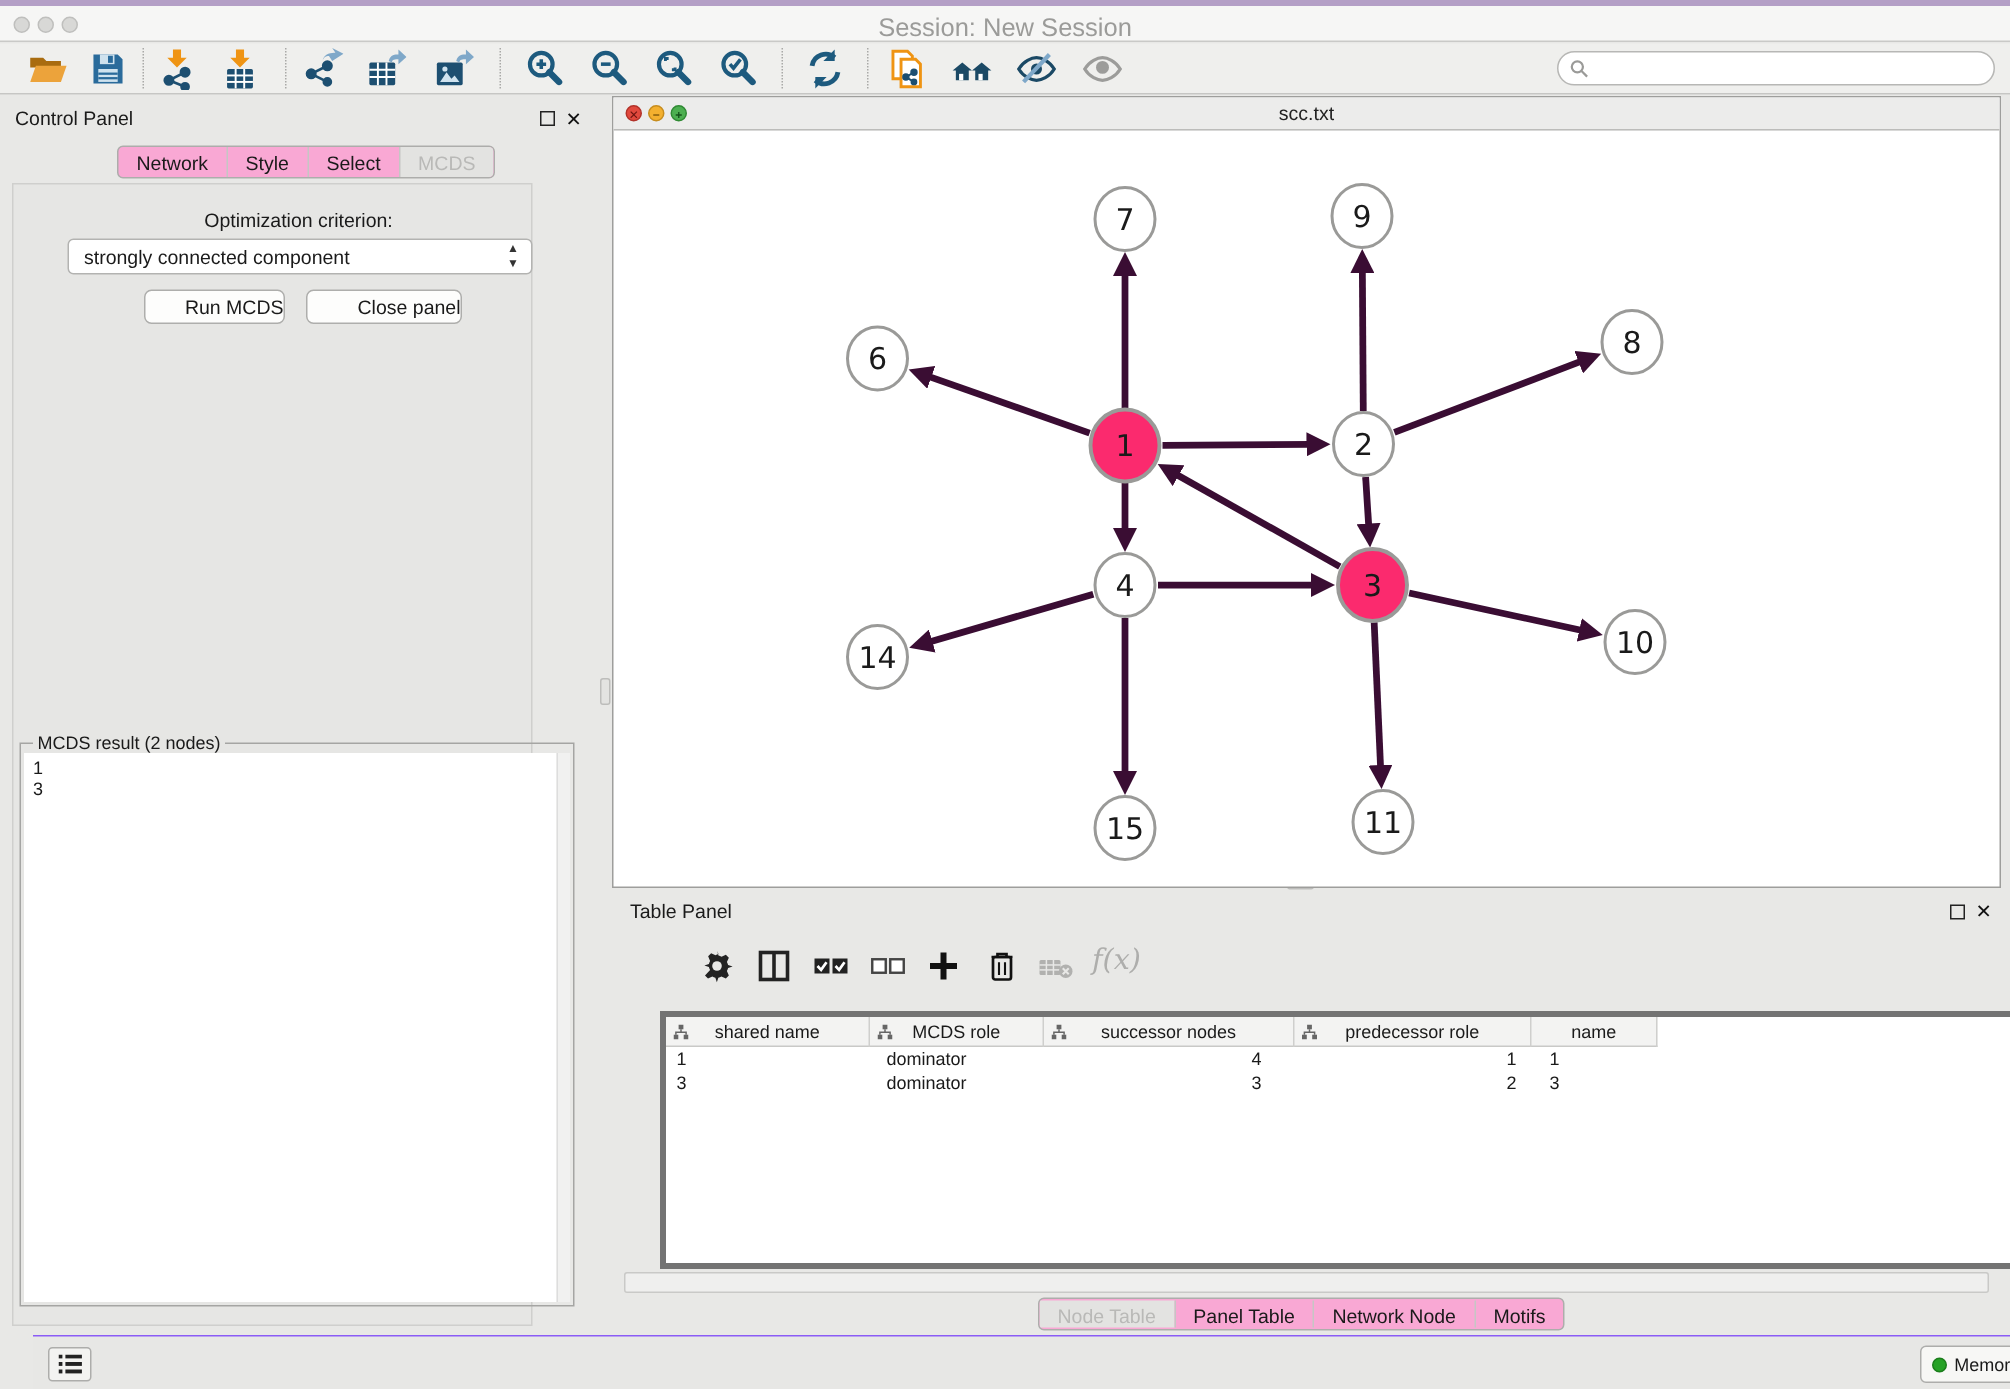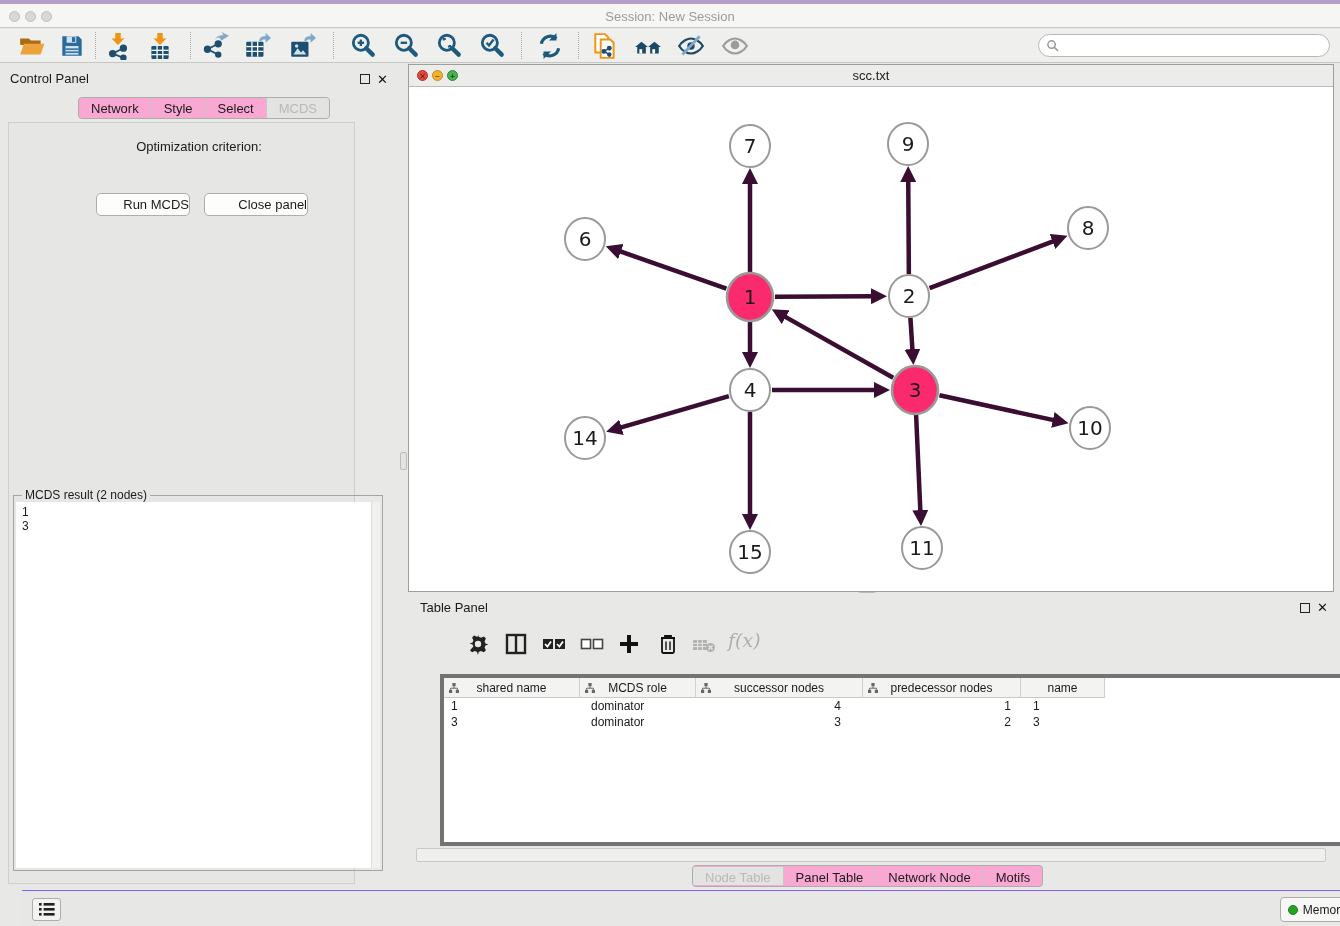--- a/index.html
+++ b/index.html
@@ -5,21 +5,21 @@
   html,body{margin:0;padding:0;background:#4a4a4a;}
   *{box-sizing:border-box;}
   #app{position:relative;width:1340px;height:926px;background:#e8e8e6;overflow:hidden;
        font-family:"Liberation Sans","DejaVu Sans",sans-serif;color:#1a1a1a;}
   
   .top-strip{position:absolute;left:0;top:0;width:1340px;height:4px;background:#b49fc6;}
   .titlebar{position:absolute;left:0;top:4px;width:1340px;height:24px;background:#f6f6f5;
             border-bottom:1px solid #c9c9c7;}
   .tl{position:absolute;top:7px;width:11px;height:11px;border-radius:50%;
       background:#d8d8d6;border:1px solid #bfbfbd;}
-  .win-title{position:absolute;left:0;right:0;top:5px;text-align:center;font-size:13px;color:#9b9b99;}
+  .win-title{position:absolute;left:0;right:0;top:5px;text-align:center;font-size:17px;color:#9b9b99;}
   
   .toolbar{position:absolute;left:0;top:29px;width:1340px;height:34px;background:#efefed;
            border-bottom:1px solid #c6c6c4;}
   .ticon{position:absolute;top:3px;width:28px;height:28px;cursor:default;}
   .tsep{position:absolute;top:3px;height:27px;width:0;border-left:1px dotted #a9a9a7;}
   .searchbox{position:absolute;right:10px;top:5px;width:292px;height:23px;background:#fff;
              border:1px solid #b7b7b5;border-radius:12px;display:flex;align-items:center;padding-left:7px;}
   .searchbox input{border:none;outline:none;flex:1;font-size:12px;background:transparent;
              font-family:"Liberation Sans",sans-serif;}
   
@@ -255,20 +255,24 @@
 
   <div class="tabstrip" style="left:78px;top:97px">
     <span class="tab">Network</span>
     <span class="tab">Style</span>
     <span class="tab">Select</span>
     <span class="tab active">MCDS</span>
   </div>
 
   <div class="cp-panel">
     <div class="opt-label">Optimization criterion:</div>
+    <div class="dropdown">
+      <span>strongly connected component</span>
+      <span class="dd-arrows">▲<br>▼</span>
+    </div>
     <div class="btn" style="left:87px;top:70px;width:94px">Run MCDS</div>
     <div class="btn" style="left:195px;top:70px;width:104px">Close panel</div>
 
     <div class="groupbox">
       <span class="group-legend">MCDS result (2 nodes)</span>
       <div class="result-area">
         <div>1</div>
         <div>3</div>
         <div class="result-scroll"></div>
       </div>
@@ -421,21 +425,21 @@
           </svg>
         <span>successor nodes</span>
       </div>
       <div class="thcell" style="width:158px">
         <svg class="th-icon" width="10" height="10" viewBox="0 0 10 10">
             <rect x="3.4" y="0" width="3.2" height="3.2" fill="#666"></rect>
             <rect x="0" y="6.8" width="3.2" height="3.2" fill="#666"></rect>
             <rect x="6.8" y="6.8" width="3.2" height="3.2" fill="#666"></rect>
             <path d="M5 3.2v2M1.6 6.8v-1.6h6.8v1.6" fill="none" stroke="#666" stroke-width="1"></path>
           </svg>
-        <span>predecessor nodes</span>
+        <span>predecessor role</span>
       </div>
       <div class="thcell" style="width:84px">
         <span>name</span>
       </div>
     </div>
     <div id="table-rows">
         <div class="trow">
           <div class="tcell c0">1</div>
           <div class="tcell c1">dominator</div>
           <div class="tcell c2">4</div>

